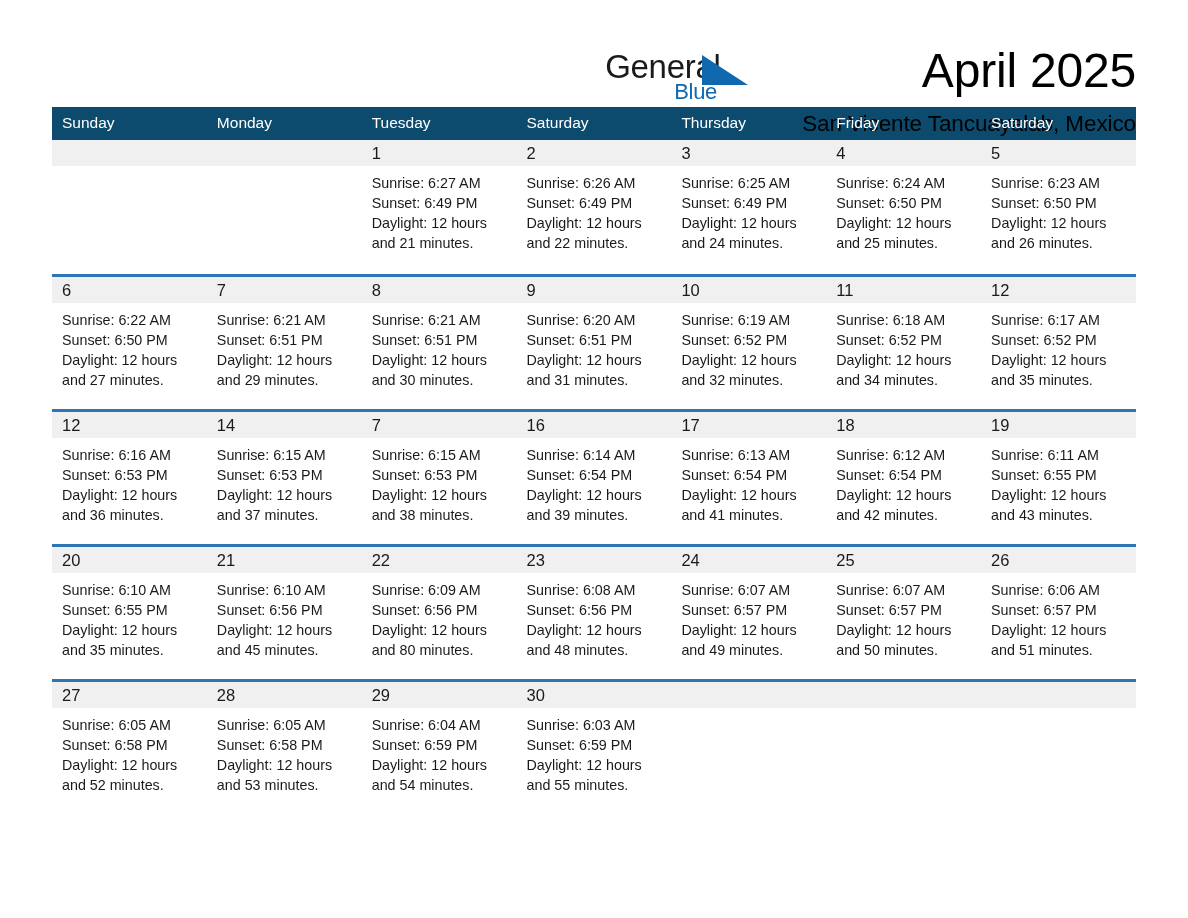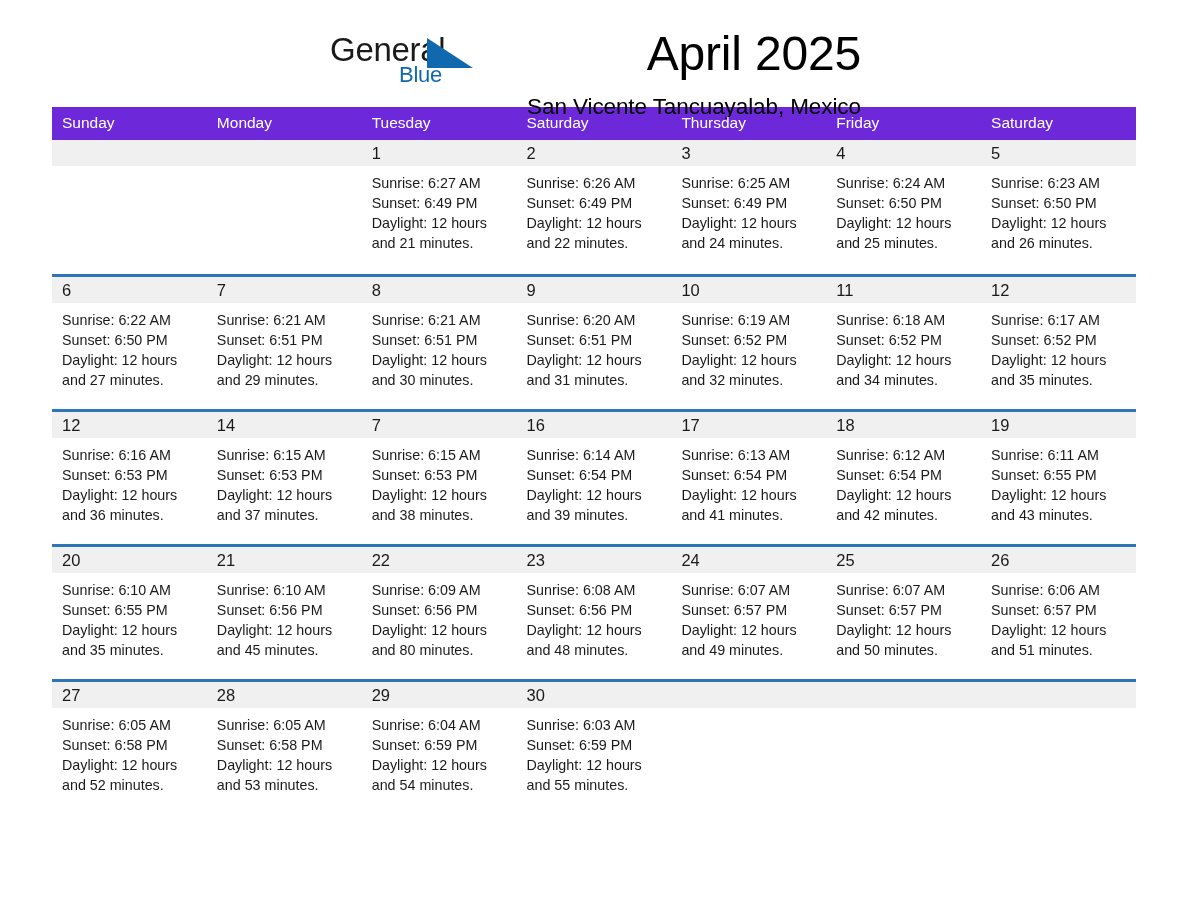--- a/index.html
+++ b/index.html
@@ -19,22 +19,22 @@
     width: 1188px;
     height: 918px;
     box-sizing: border-box;
     padding: 0 52px;
   }
 
   
   .topbar {
     display: flex;
     align-items: flex-start;
-    justify-content: center;
-    padding-top: 27px;
+    justify-content: flex-end;
+    padding-top: 44px;
     height: 96px;
     box-sizing: border-box;
   }
   .logo {
     position: relative;
     width: 200px;
     height: 72px;
     user-select: none;
   }
   .logo-general {
@@ -86,21 +86,21 @@
   
   .calendar {
     width: 1084px;
     border-collapse: collapse;
     table-layout: fixed;
     margin-top: 11px;
   }
   .calendar col { width: 154.85px; }
 
   thead th {
-    background: #6d28d9;
+    background: #0c4a6e;
     color: #ffffff;
     font-size: 15.5px;
     font-weight: 400;
     text-align: left;
     padding: 7px 0 8px 10px;
     height: 18px;
     vertical-align: middle;
   }
 
   tbody tr { height: 135px; }

